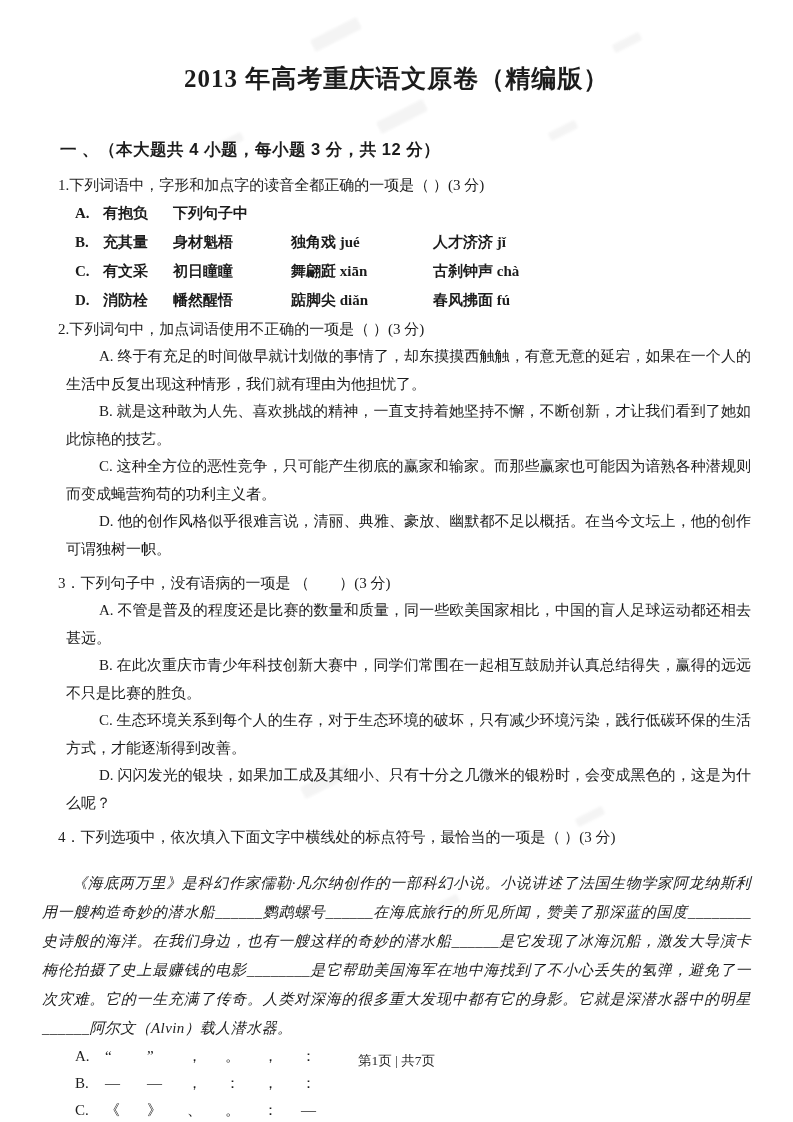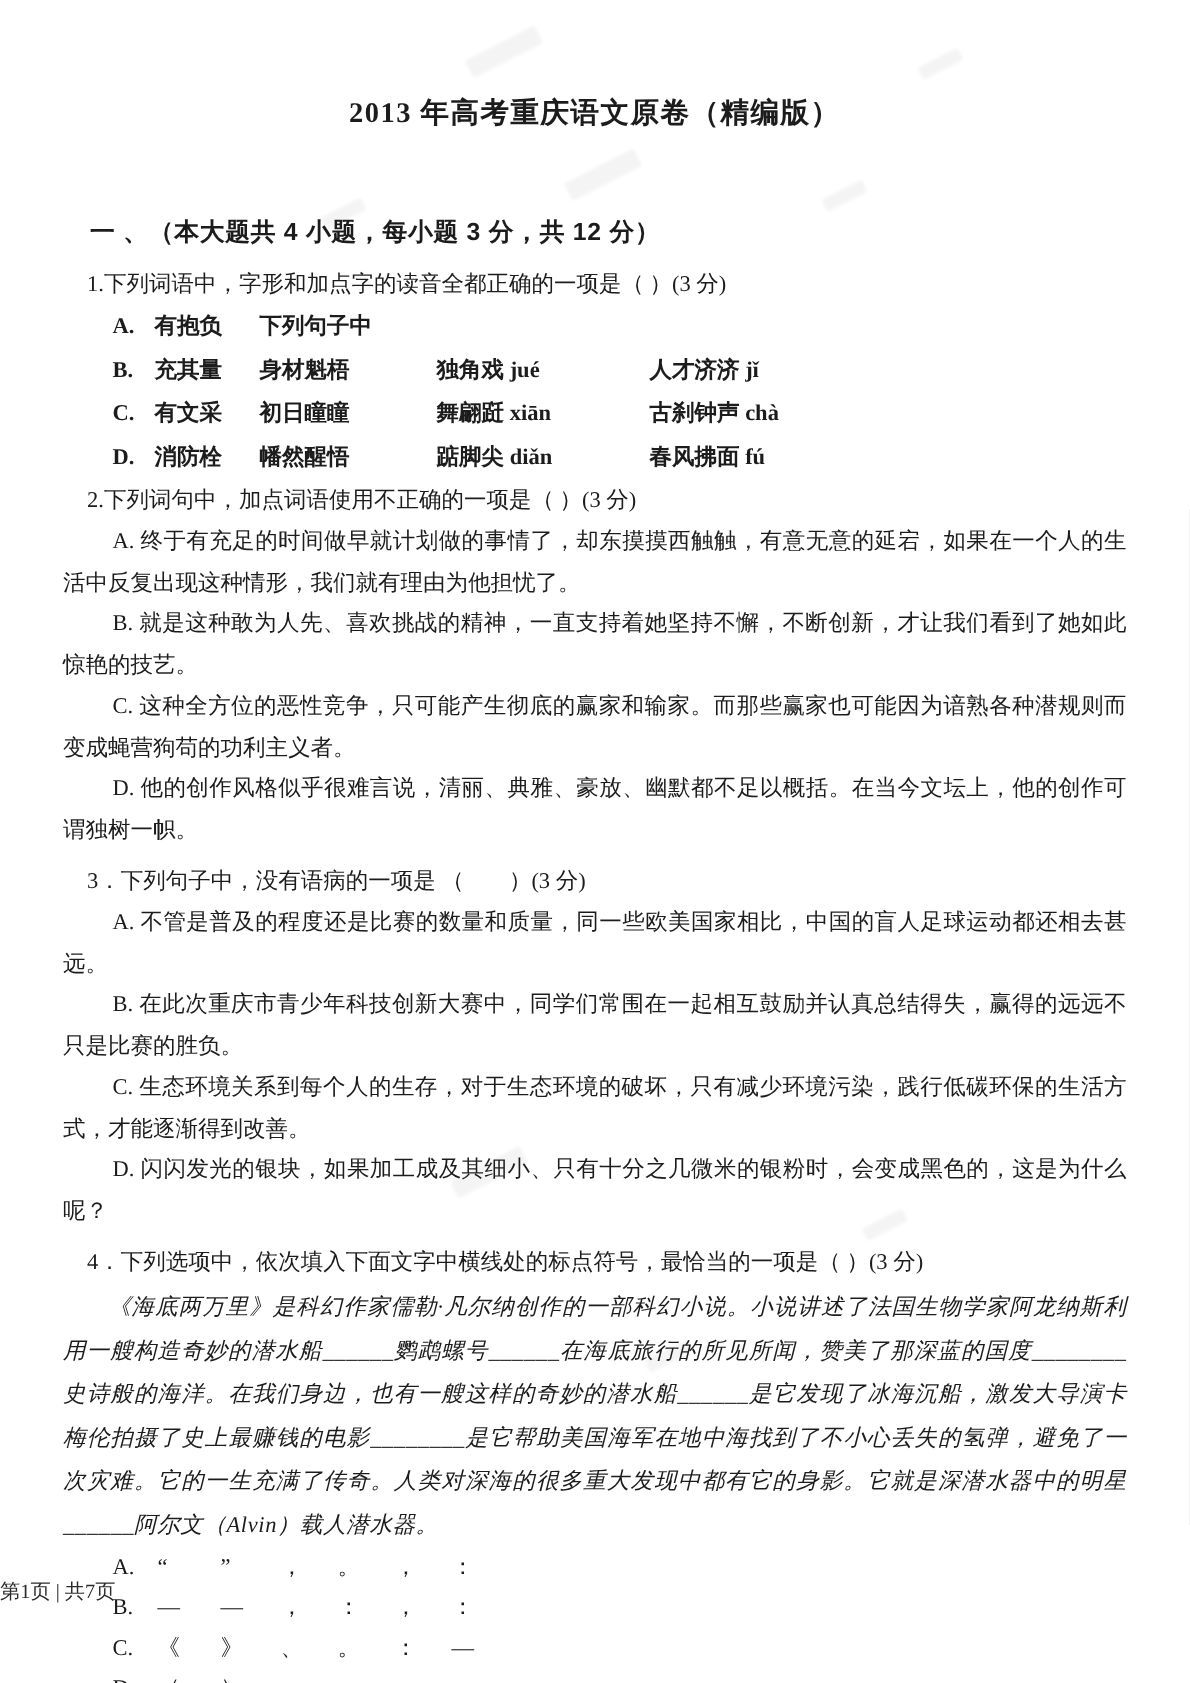--- a/index.html
+++ b/index.html
@@ -14,24 +14,24 @@
     font-family: "Liberation Serif", "DejaVu Serif", serif;
     color: #1c1c1c;
   }
   .content {
     position: relative;
     z-index: 2;
     padding: 62px 42px 0 42px;
   }
   .doc-title {
     text-align: center;
-    font-size: 19px;
+    font-size: 25px;
     font-weight: bold;
     letter-spacing: 1px;
-    margin-bottom: 56px;
+    margin-bottom: 44px;
   }
   .section-heading {
     font-family: "Liberation Sans", "DejaVu Sans", sans-serif;
     font-size: 16.5px;
     font-weight: bold;
     margin: 0 0 10px 18px;
     letter-spacing: 0.5px;
   }
   .stem {
     font-size: 15px;
@@ -47,44 +47,45 @@
     line-height: 29px;
     font-weight: 600;
   }
   .word-row .pinyin { font-weight: 600; }
   
   .para-option {
     font-size: 15px;
     line-height: 27.5px;
     text-align: justify;
     text-indent: 2.2em;
+    margin-left: 24px;
   }
   
   .passage {
     font-style: italic;
     font-size: 15px;
     line-height: 29px;
     text-align: justify;
     text-indent: 2em;
     letter-spacing: 0.4px;
-    margin-top: 2px;
+    margin-top: 18px;
   }
   
   .punct-row {
     display: grid;
     grid-template-columns: 30px 42px 40px 38px 38px 38px auto;
     padding-left: 33px;
     font-size: 15px;
     line-height: 27px;
   }
   .footer {
     position: absolute;
     left: 0; right: 0;
     bottom: 52px;
-    text-align: left;
+    text-align: center;
     font-size: 13.5px;
     color: #2a2a2a;
     z-index: 2;
   }
   .spacer-sm { height: 6px; }
   
   .wm {
     position: absolute;
     width: 52px;
     height: 13px;

